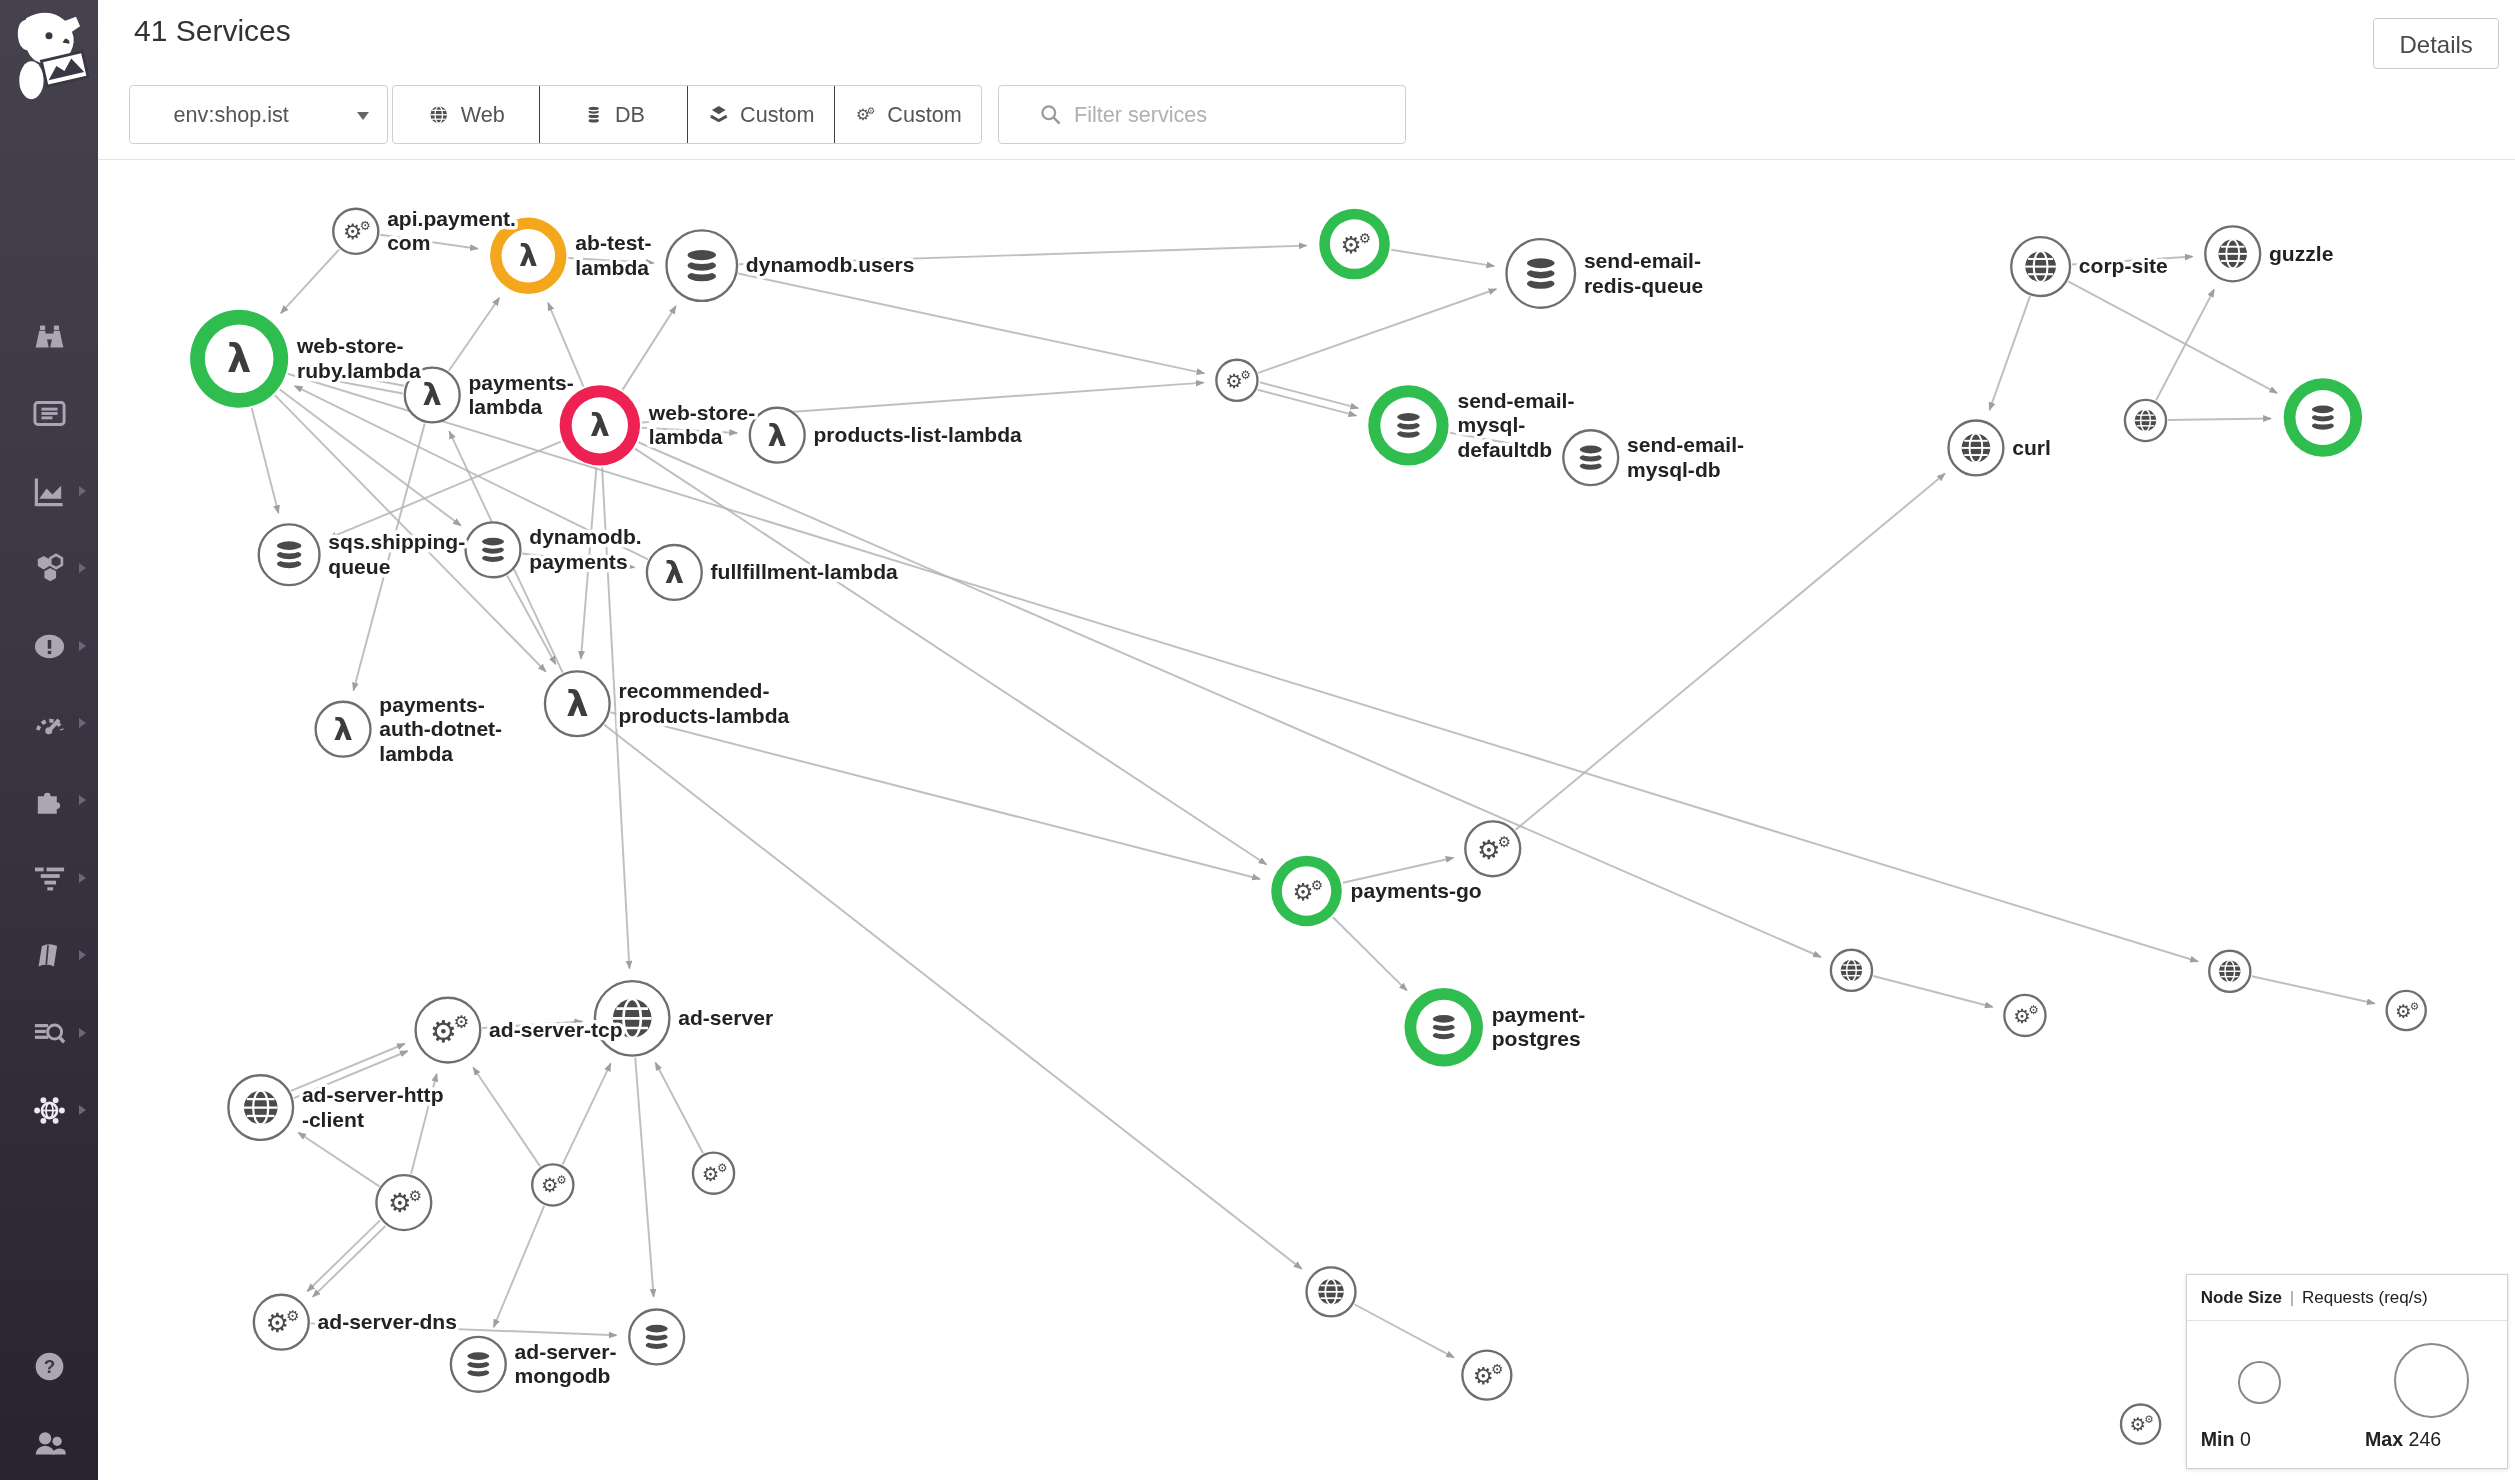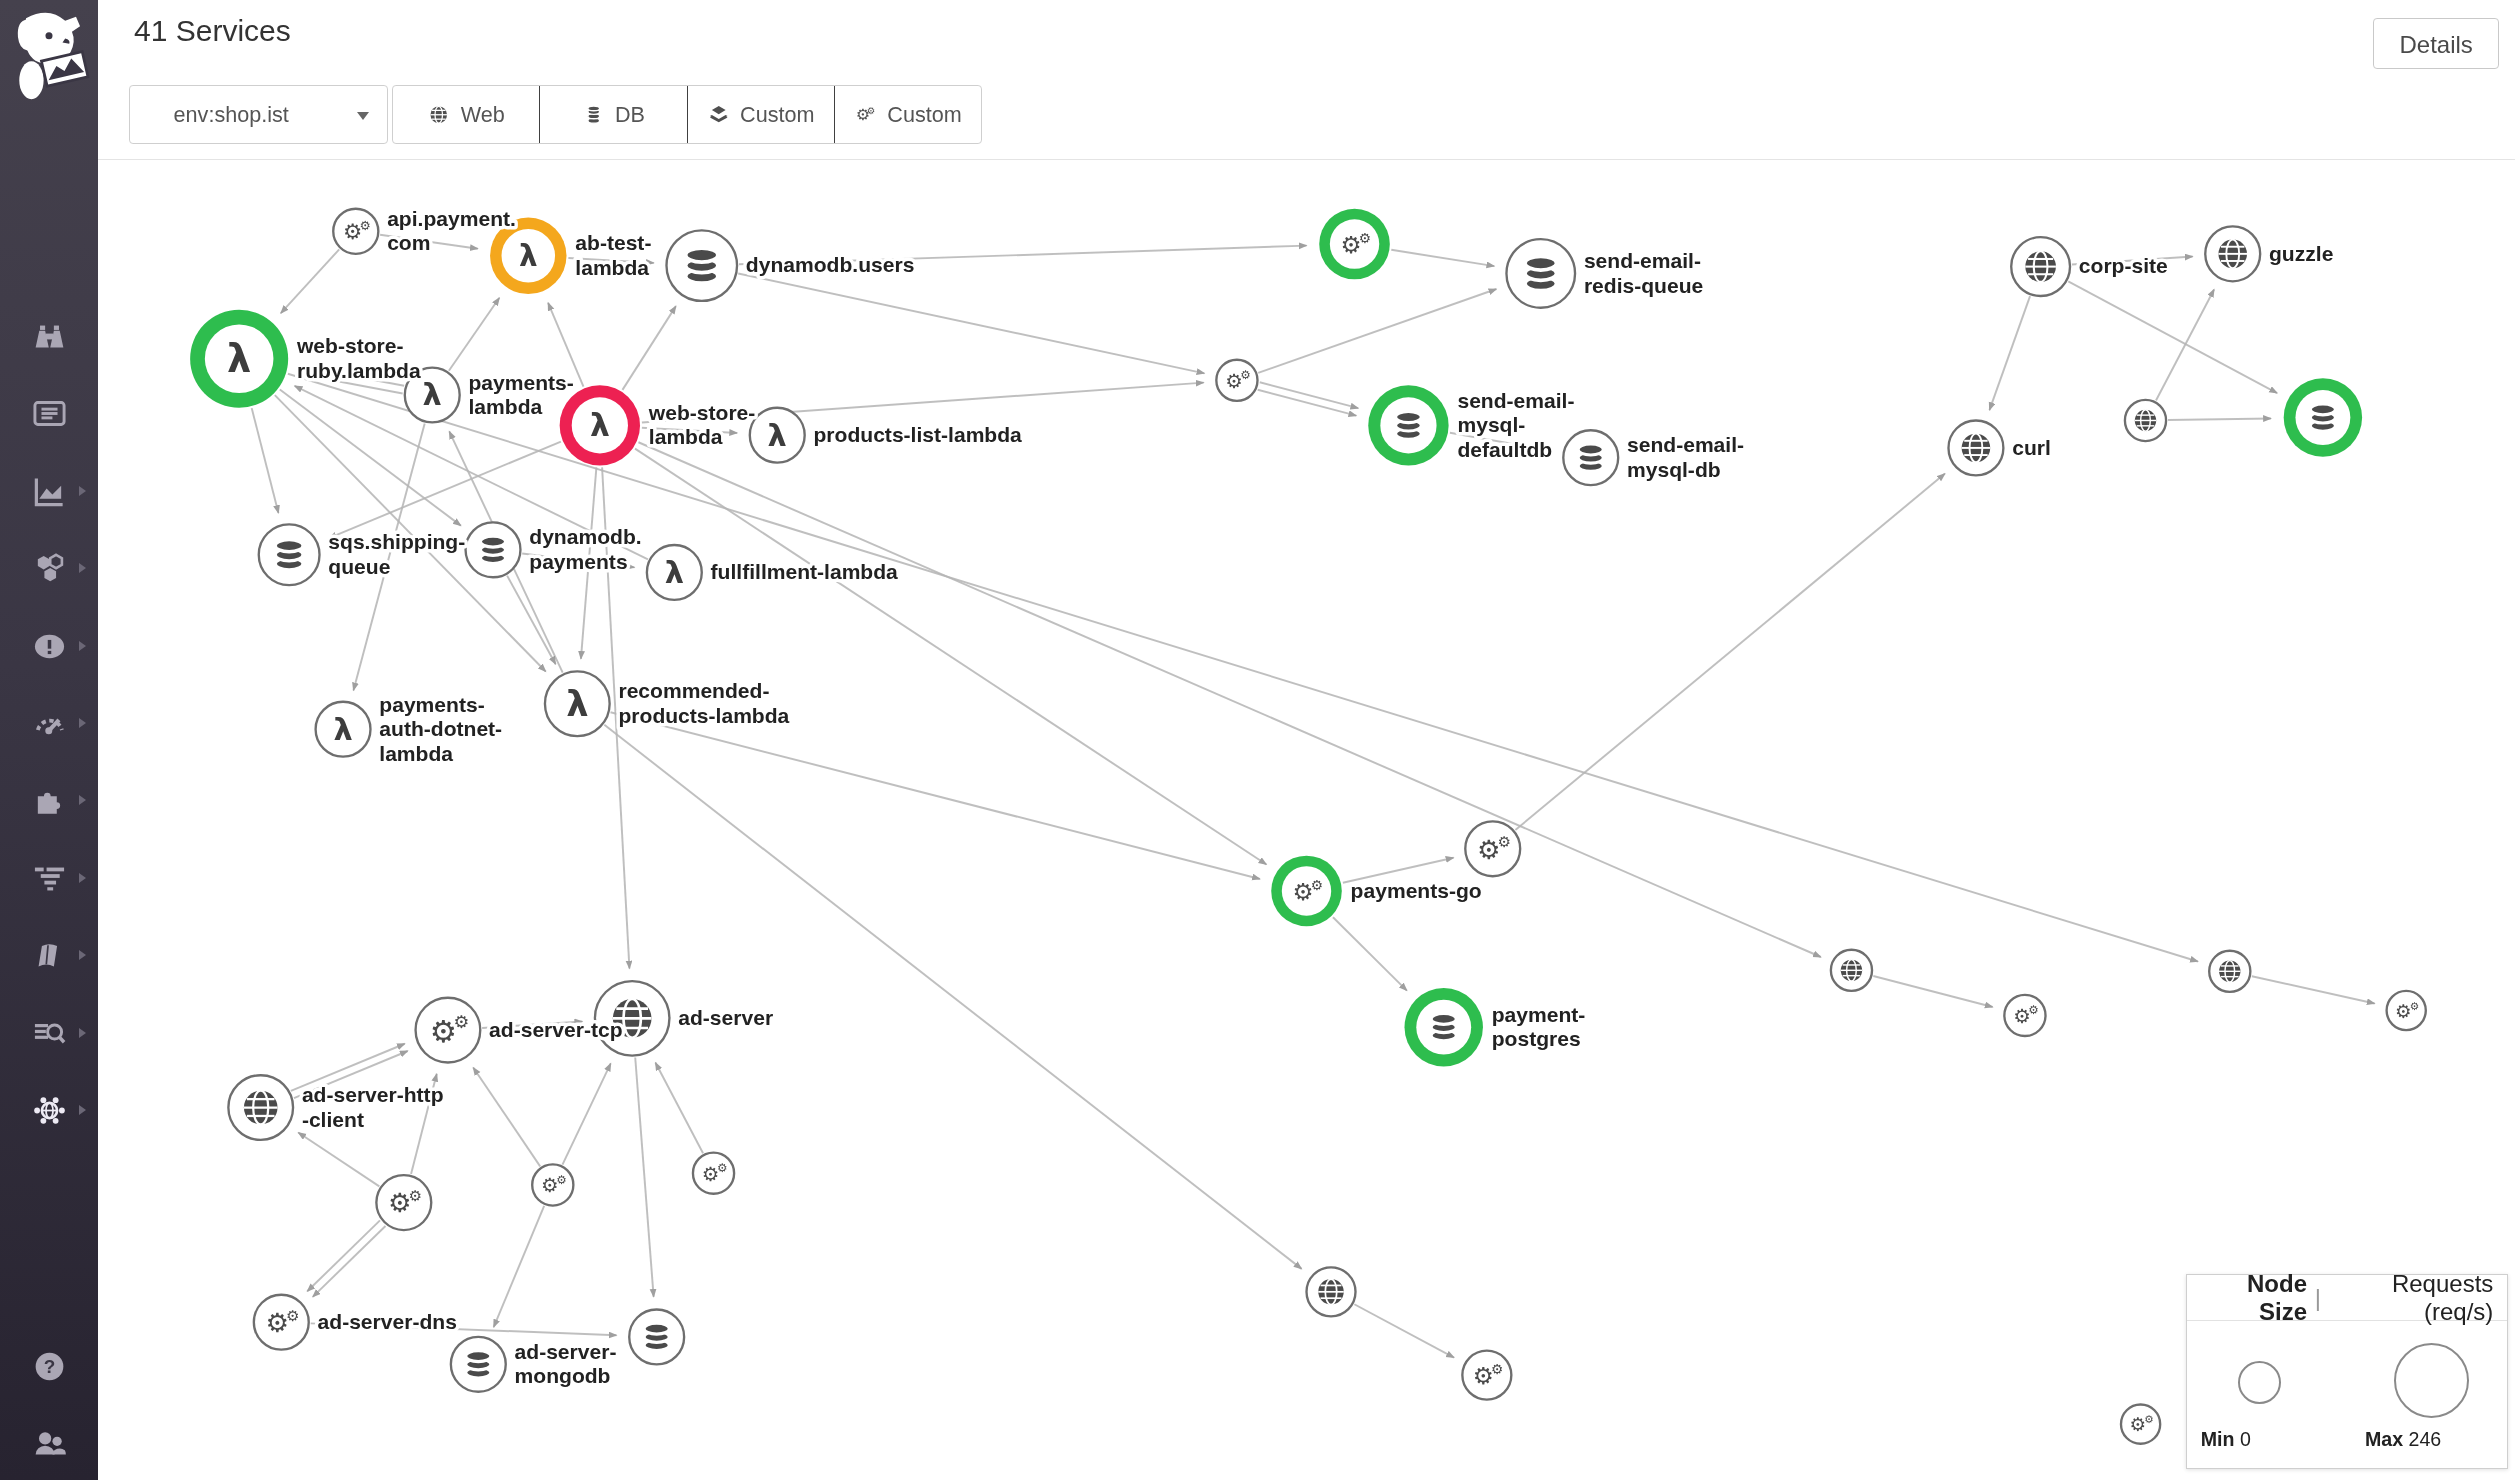--- a/index.html
+++ b/index.html
@@ -41,21 +41,21 @@
   
   #graph{position:absolute;left:0;top:0;width:2515px;height:1480px;z-index:1;}
   .svc{cursor:pointer;}
   .svc-label{font-family:"Liberation Sans","DejaVu Sans",sans-serif;font-size:21.5px;font-weight:600;
     fill:#222;stroke:#fff;stroke-width:7px;paint-order:stroke;stroke-linejoin:round;}
 
   
   #legend{position:absolute;left:2186px;top:1274px;width:320px;height:193px;background:#fff;z-index:4;
     border:1px solid #cfcfcf;box-shadow:0 1px 3.9px rgba(0,0,0,.12);}
   #legend-header{height:45px;border-bottom:1px solid #e2e2e2;display:flex;align-items:center;padding:0 13.7px;
-    font-size:24px;color:#222;gap:7.8px;text-align:right;}
+    font-size:17px;color:#222;gap:7.8px;text-align:right;}
   #legend-title{font-weight:bold;}
   #legend-sep{color:#999;}
   .lg-circle{position:absolute;border:2px solid #8a8a8a;border-radius:50%;background:#fff;}
   #lg-min-circle{left:51px;top:86px;width:39px;height:39px;}
   #lg-max-circle{left:207px;top:68px;width:71px;height:71px;}
   .lg-label{position:absolute;top:153px;font-size:19.6px;color:#222;}
   #lg-min-label{left:13.7px;}
   #lg-max-label{left:178px;}
   .lg-label b{font-weight:bold;}
 </style>
@@ -584,20 +584,27 @@
         </div>
         <div class="fbtn">
           <svg viewBox="0 0 24 24" class="" style="font-size:22px">
             <text x="9" y="17" font-size="16" font-family="DejaVu Sans" fill="currentColor" text-anchor="middle">⚙</text>
             <text x="17.5" y="11" font-size="9.5" font-family="DejaVu Sans" fill="currentColor" text-anchor="middle">⚙</text>
           </svg>
           <span>Custom</span>
         </div>
       </div>
 
+    <div id="search-box" class="ctl">
+      <svg viewBox="0 0 24 24">
+        <circle cx="10" cy="10" r="6.5" fill="none" stroke="currentColor" stroke-width="2.2"></circle>
+        <line x1="15" y1="15" x2="21" y2="21" stroke="currentColor" stroke-width="2.6"></line>
+      </svg>
+      <input id="search-input" placeholder="Filter services" style="">
+    </div>
   </div>
 
   <div id="legend">
     <div id="legend-header">
       <span id="legend-title">Node Size</span>
       <span id="legend-sep">|</span>
       <span id="legend-metric">Requests (req/s)</span>
     </div>
     <div id="lg-min-circle" class="lg-circle"></div>
     <div id="lg-max-circle" class="lg-circle"></div>

